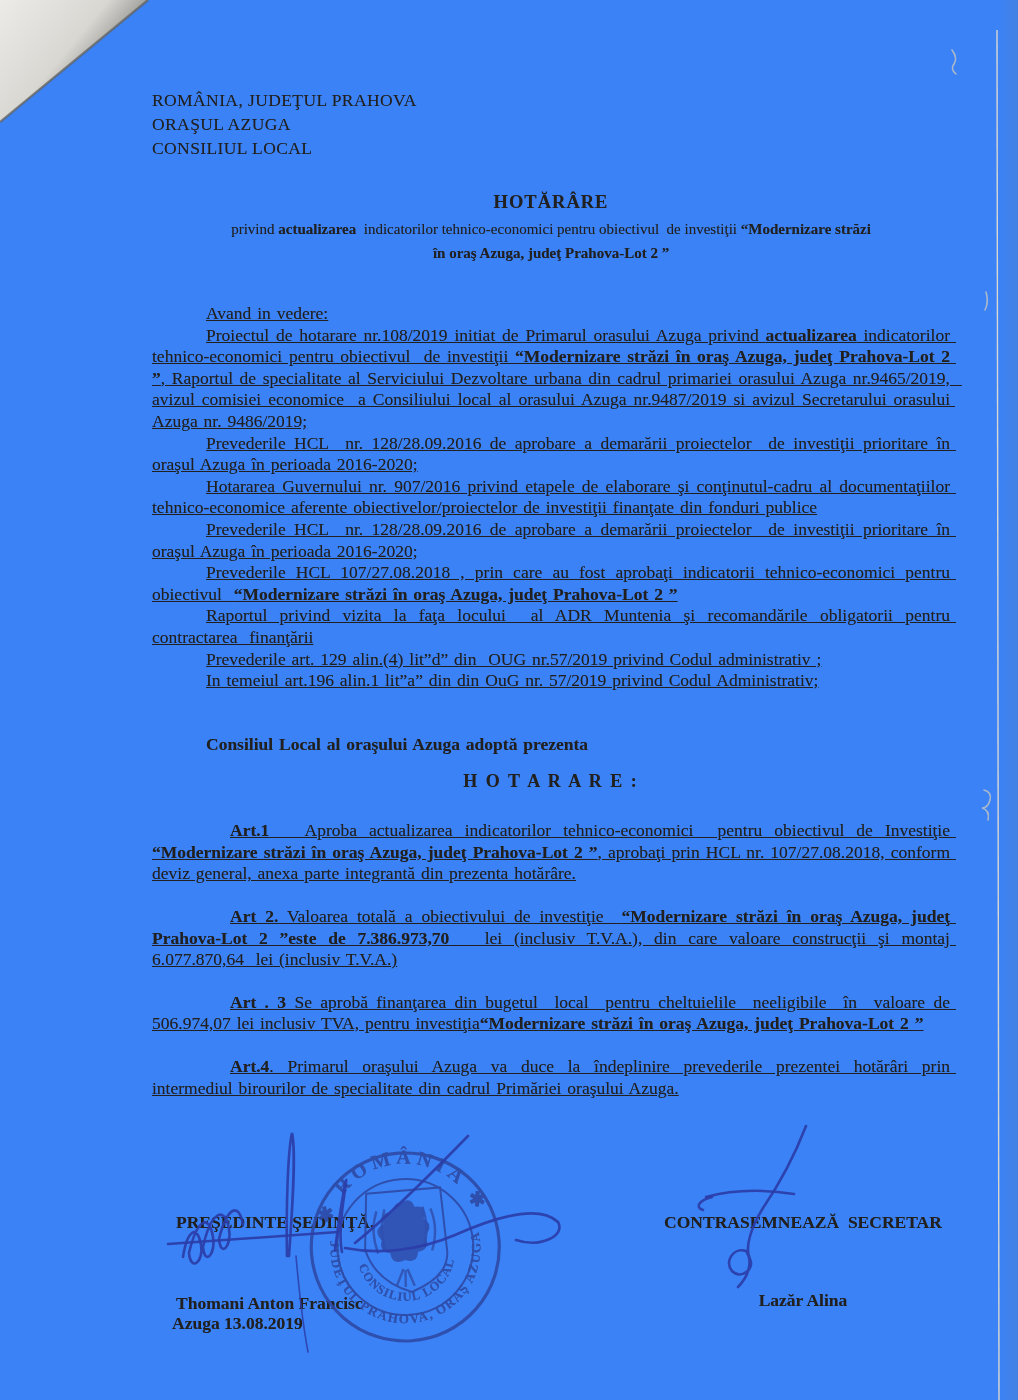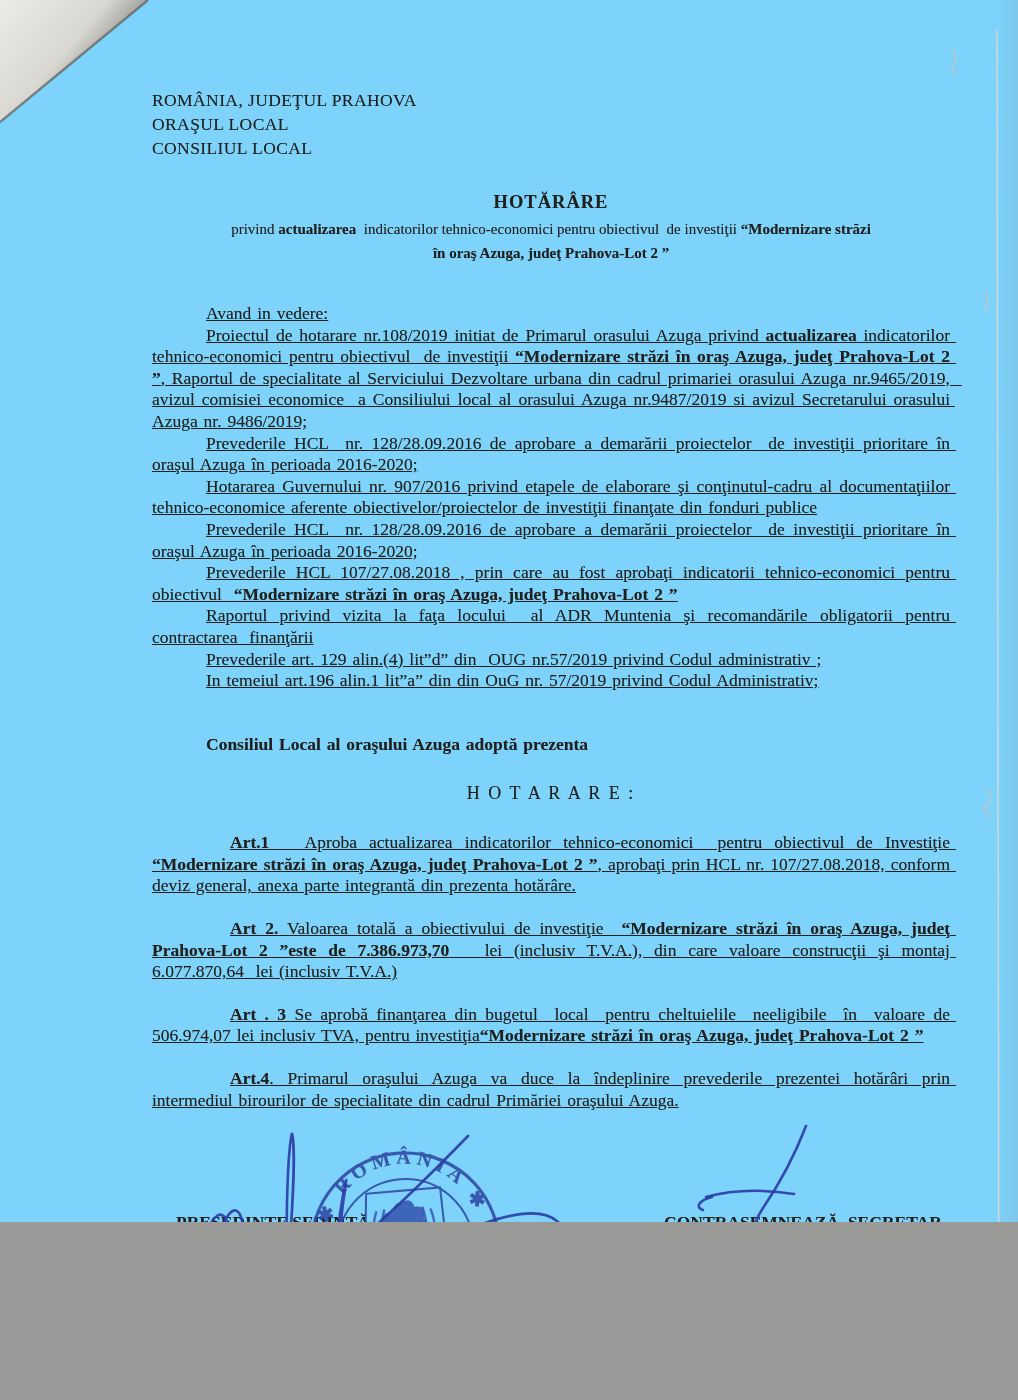--- a/index.html
+++ b/index.html
@@ -1,39 +1,39 @@
 <!DOCTYPE html>
 <html style="--stamp-blue: #2e49a5; --sig-blue: #2b3da8;"><head>
 <meta charset="utf-8">
 <style>
   html,body { margin:0; padding:0; background:#9a9a98; }
   .page {
-    position:relative; width:1018px; height:1222px; margin:0 auto;
-    background:#7dd3fc; overflow:hidden;
+    position:relative; width:1018px; height:1400px; margin:0 auto;
+    background:#3b82f6; overflow:hidden;
     font-family:"Liberation Serif","DejaVu Serif",serif;
     color:#21201e;
     text-shadow:0 0 .4px rgba(30,30,30,.35);
   }
   .page::after { 
     content:""; position:absolute; top:0; right:0; width:20px; height:100%;
     background:linear-gradient(to right, rgba(0,0,0,0), rgba(120,118,112,.14));
     pointer-events:none;
   }
   .content { position:absolute; left:152px; top:0; width:798px; padding-top:88px; }
   .letterhead p { margin:0; font-size:17.5px; line-height:24px; letter-spacing:.4px; }
   .doc-title { margin:32px 0 0; font-size:18.5px; font-weight:bold; text-align:center; letter-spacing:1px; }
   .subtitle { margin:4px 0 0; font-size:15px; line-height:24px; text-align:center; white-space:pre-wrap; }
   .preamble { margin-top:38px;text-decoration:underline; }
   .para {
     margin:0; font-size:17.5px; line-height:21.6px;
     text-align:justify; text-indent:54px; word-spacing:1.5px; white-space:pre-wrap;
   }
   span.b, .b { font-weight:bold; }
   .enact-lead { font-weight:bold; text-align:left; margin-top:42px; }
-  .enact-heading { margin:28px 0 0; font-size:18px; font-weight:normal; text-align:center; letter-spacing:2px; }
+  .enact-heading { margin:16px 0 0; font-size:18px; font-weight:bold; text-align:center; letter-spacing:2px; }
   .articles { margin-top:28px;text-decoration:underline; }
   .articles .para { text-indent:78px; margin-bottom:21px; }
   .sig-left, .sig-right, .sig-date { position:absolute; font-size:17.5px; font-weight:bold; white-space:pre-wrap; }
   .sig-left  { left:176px; top:1155px; line-height:27px; }
   .sig-right { left:658px; top:1157px; width:290px; text-align:center; line-height:26px; }
   .sig-date  { left:172px; top:1253px; line-height:28px; }
   .overlay { position:absolute; left:0; top:0; width:1018px; height:1400px; pointer-events:none; }
   
   .st-stroke { fill:none; stroke:var(--stamp-blue,#2e49a5); }
   .st-fill   { fill:var(--stamp-blue,#2e49a5); stroke:none; }
@@ -43,21 +43,21 @@
   .artifact  { fill:none; stroke:#c6c5c0; stroke-width:1.6; stroke-linecap:round; opacity:.8; }
 </style>
 </head>
 <body>
 
 <div class="page">
 
   <div class="content">
     <div class="letterhead">
       <p>ROMÂNIA, JUDEŢUL PRAHOVA</p>
-      <p>ORAŞUL LOCAL</p>
+      <p>ORAŞUL AZUGA</p>
       <p>CONSILIUL LOCAL</p>
     </div>
 
     <h1 class="doc-title">HOTĂRÂRE</h1>
     <p class="subtitle"><span>privind </span><span class="b">actualizarea</span><span>  indicatorilor tehnico-economici pentru obiectivul  de investiţii </span><span class="b">“Modernizare străzi</span><br><span class="b">în oraş Azuga, judeţ Prahova-Lot 2 ”</span></p>
 
     <div class="preamble">
         <p class="para"><span>Avand in vedere:</span></p>
         <p class="para"><span>Proiectul de hotarare nr.108/2019 initiat de Primarul orasului Azuga privind </span><span class="b">actualizarea</span><span> indicatorilor tehnico-economici pentru obiectivul  de investiţii </span><span class="b">“Modernizare străzi în oraş Azuga, judeţ Prahova-Lot 2 ”</span><span>, Raportul de specialitate al Serviciului Dezvoltare urbana din cadrul primariei orasului Azuga nr.9465/2019,  avizul comisiei economice  a Consiliului local al orasului Azuga nr.9487/2019 si avizul Secretarului orasului Azuga nr. 9486/2019;</span></p>
         <p class="para"><span>Prevederile HCL  nr. 128/28.09.2016 de aprobare a demarării proiectelor  de investiţii prioritare în oraşul Azuga în perioada 2016-2020;</span></p>

